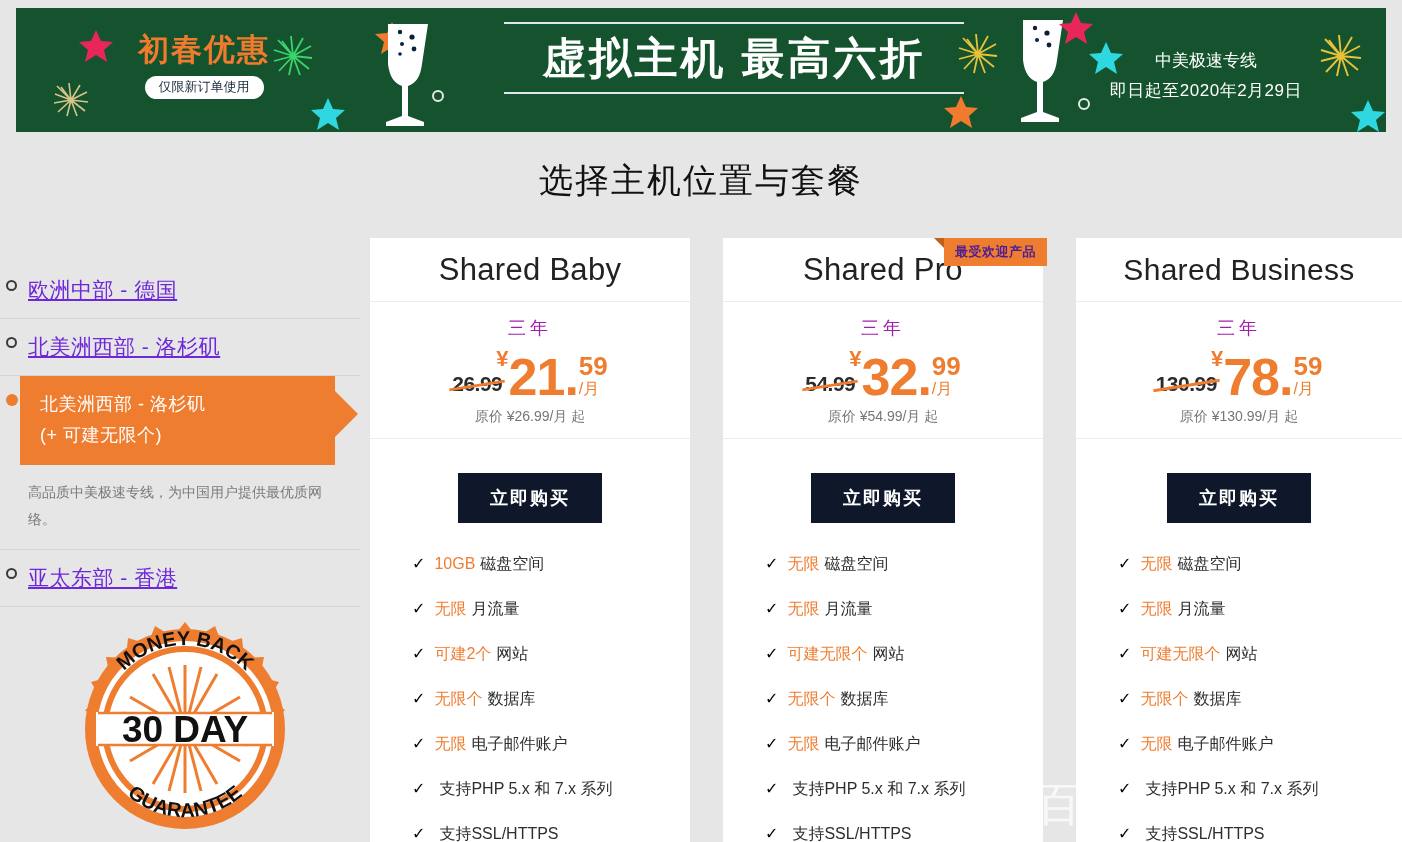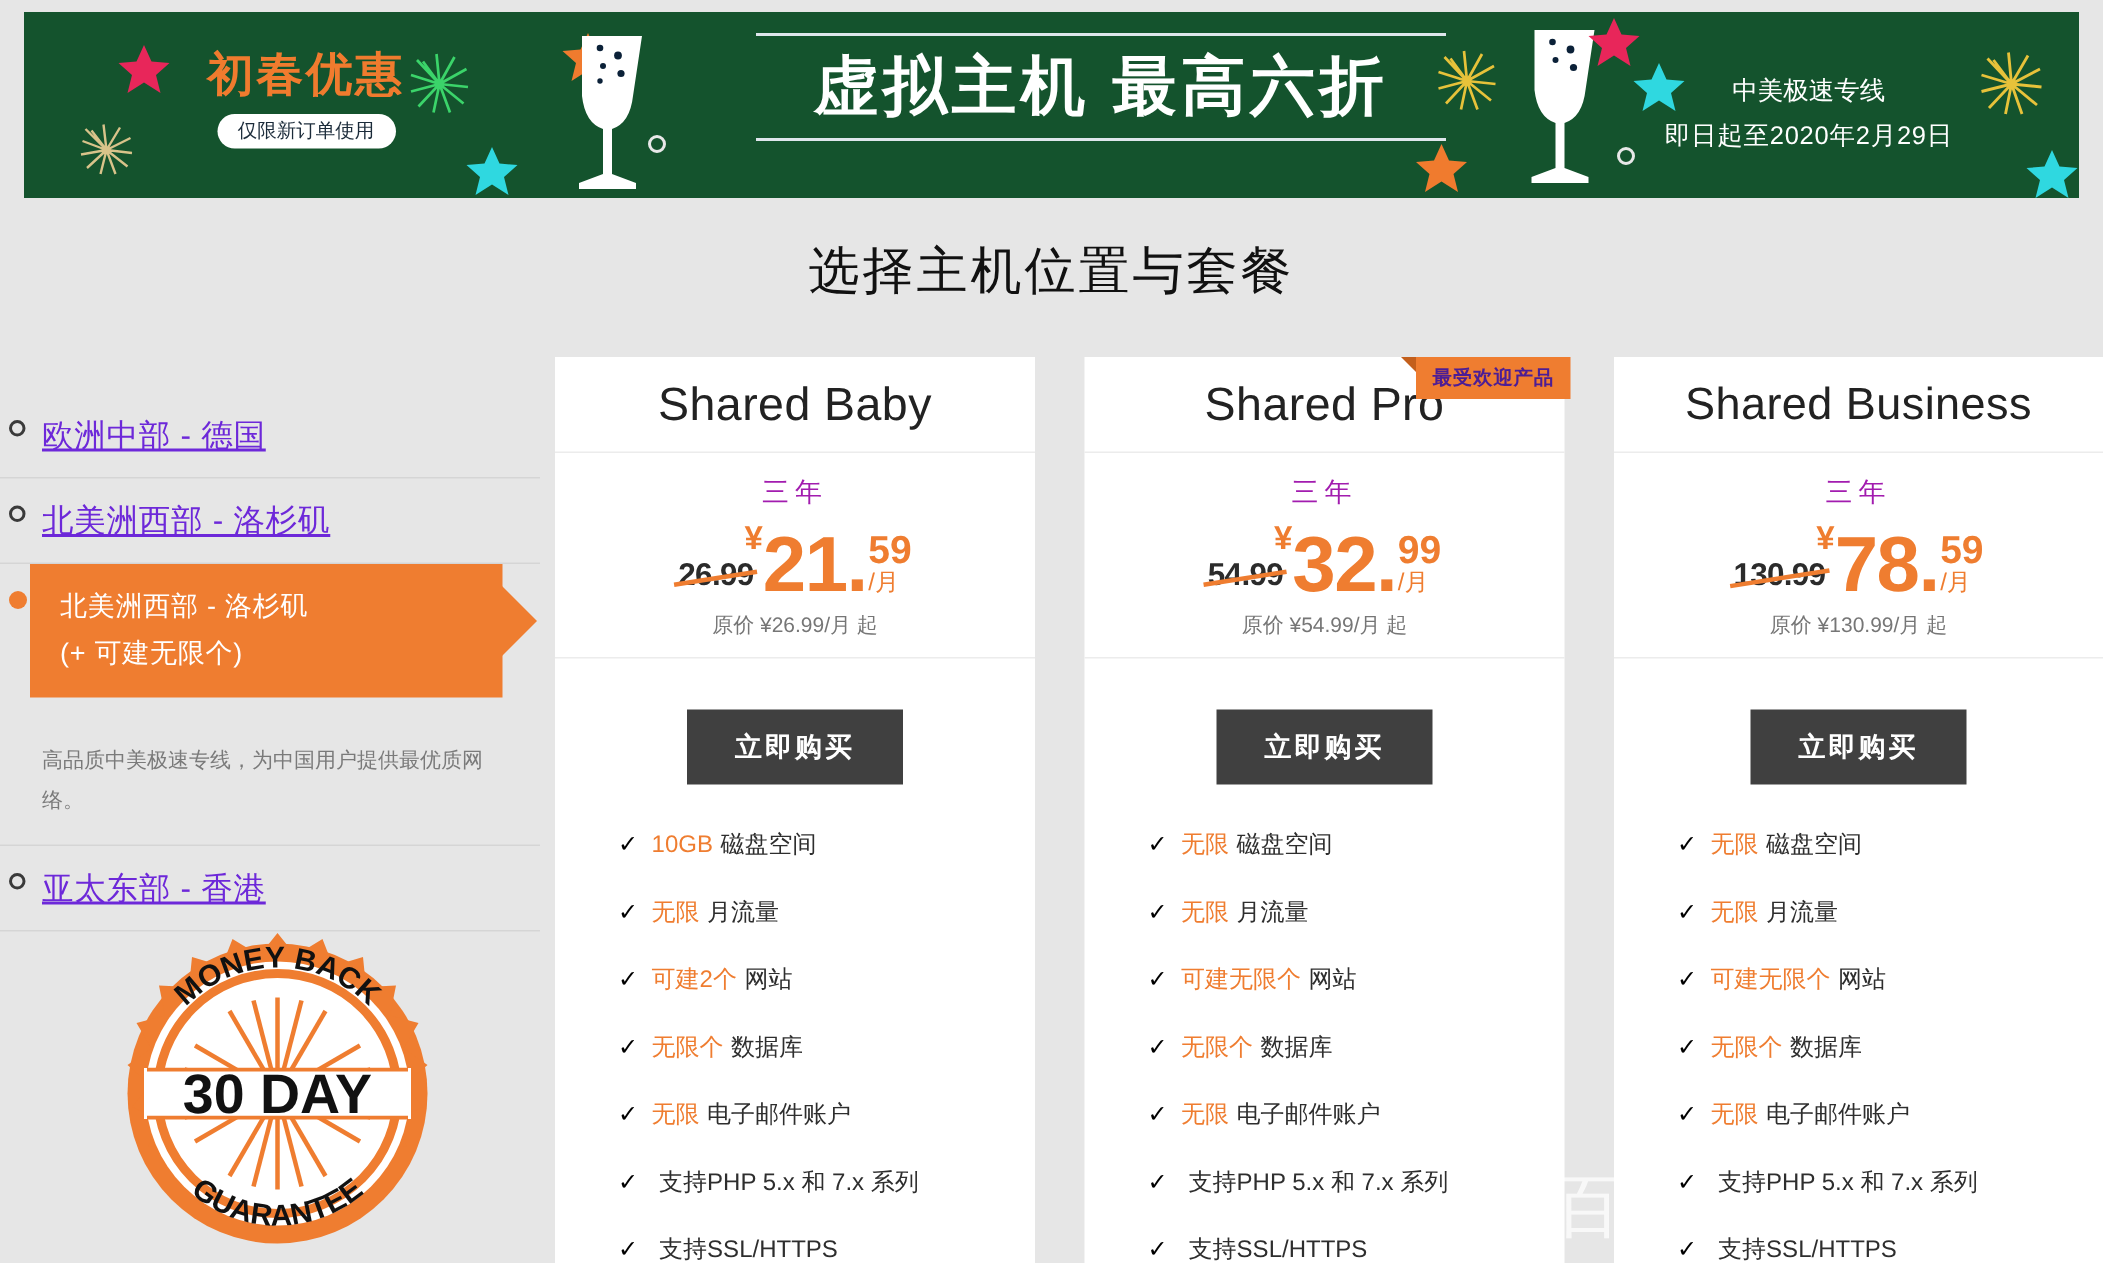--- a/index.html
+++ b/index.html
@@ -86,21 +86,21 @@
     font-weight: 500;
   }
   .sel-arrow {
     position: absolute; right: 0px; top: 14px;
     width: 0; height: 0;
     border-top: 24px solid transparent;
     border-bottom: 24px solid transparent;
     border-left: 24px solid #ef7d30;
   }
   .loc-desc {
-    padding: 28px 30px 16px 28px; font-size: 14px; color: #7a7a7a;
+    padding: 14px 30px 16px 28px; font-size: 14px; color: #7a7a7a;
     line-height: 27px; border-bottom: 1px solid #d5d5d5;
   }
 
   
   .guarantee { position: absolute; left: 74px; top: 618px; width: 222px; height: 224px; }
 
   
   .cards { position: absolute; left: 370px; top: 238px; width: 1032px; height: 604px; }
   .card {
     position: absolute; top: 0; width: 320px; height: 604px;
@@ -144,21 +144,21 @@
   .cents-wrap { display: flex; flex-direction: column; align-items: flex-start; }
   .cents {
     color: #ef7d30; font-size: 26px; font-weight: bold; line-height: 24px;
     margin-bottom: 2px;
   }
   .permonth { color: #ef7d30; font-size: 16px; line-height: 18px; margin-bottom: 2px; }
   .orig { text-align: center; font-size: 14px; color: #767676; margin-top: 8px; }
 
   .buy-wrap { display: flex; justify-content: center; padding: 34px 0 30px; }
   .buy-btn {
-    background: #404040; color: #ffffff; border: none;
+    background: #0f172a; color: #ffffff; border: none;
     font-size: 18px; font-weight: bold; letter-spacing: 2px;
     padding: 13px 32px; cursor: pointer;
     font-family: "Liberation Sans", "DejaVu Sans", sans-serif;
   }
 
   .features { padding: 0 0 0 42px; }
   .feature {
     display: flex; align-items: baseline; font-size: 16px;
     color: #2e2e2e; margin-bottom: 23px; line-height: 22px;
   }

